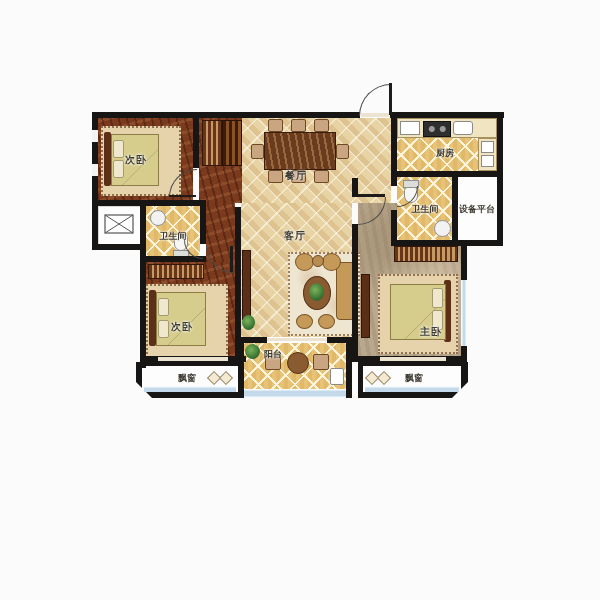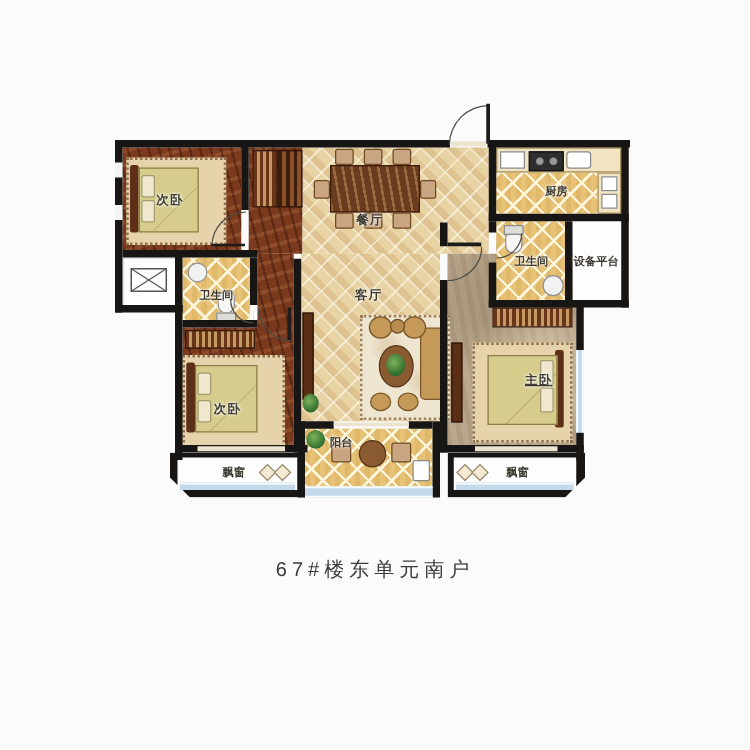--- a/index.html
+++ b/index.html
@@ -223,20 +223,19 @@
   <div class="arc abr" style="left:397px;top:186px;width:20px;height:20px;"></div>
 
   <div class="lbl" style="left:109px;top:153px;">次卧</div>
   <div class="lbl sm" style="left:146px;top:230px;">卫生间</div>
   <div class="lbl" style="left:155px;top:320px;">次卧</div>
   <div class="lbl" style="left:269px;top:169px;">餐厅</div>
   <div class="lbl" style="left:268px;top:229px;">客厅</div>
   <div class="lbl sm" style="left:418px;top:147px;">厨房</div>
   <div class="lbl sm" style="left:398px;top:203px;">卫生间</div>
   <div class="lbl sm" style="left:450px;top:203px;">设备平台</div>
-  <div class="lbl" style="left:404px;top:297px;text-decoration:underline;">主卧</div>
+  <div class="lbl" style="left:404px;top:325px;">主卧</div>
   <div class="lbl sm" style="left:246px;top:348px;">阳台</div>
   <div class="lbl sm" style="left:160px;top:372px;">飘窗</div>
   <div class="lbl sm" style="left:387px;top:372px;">飘窗</div>
 
-  <div class="cap cap1">67#楼东单元南户</div>
 
 </div>
 
 </body></html>

